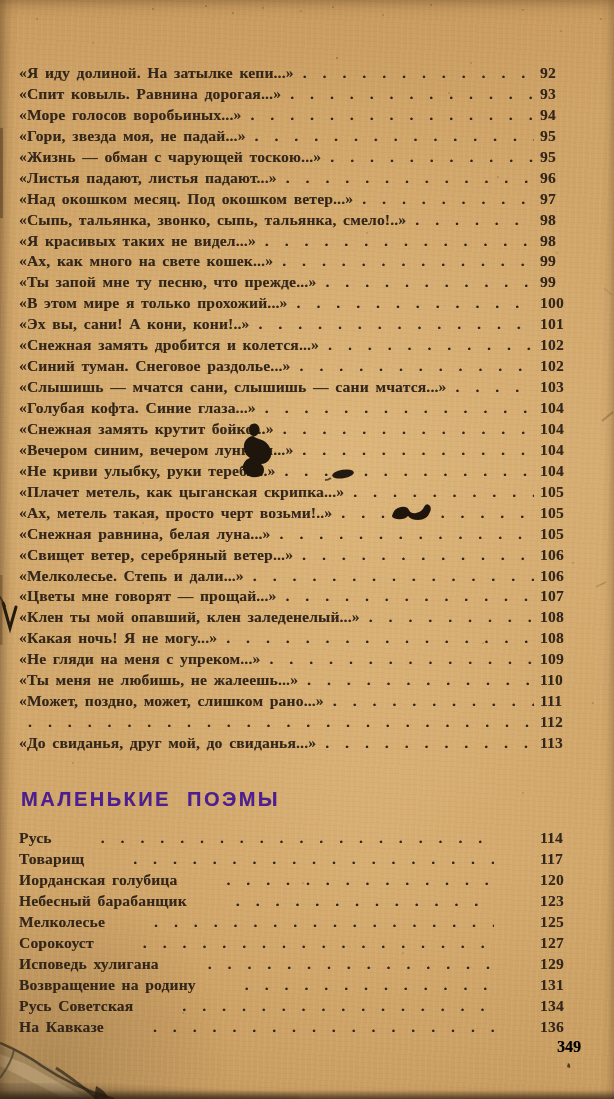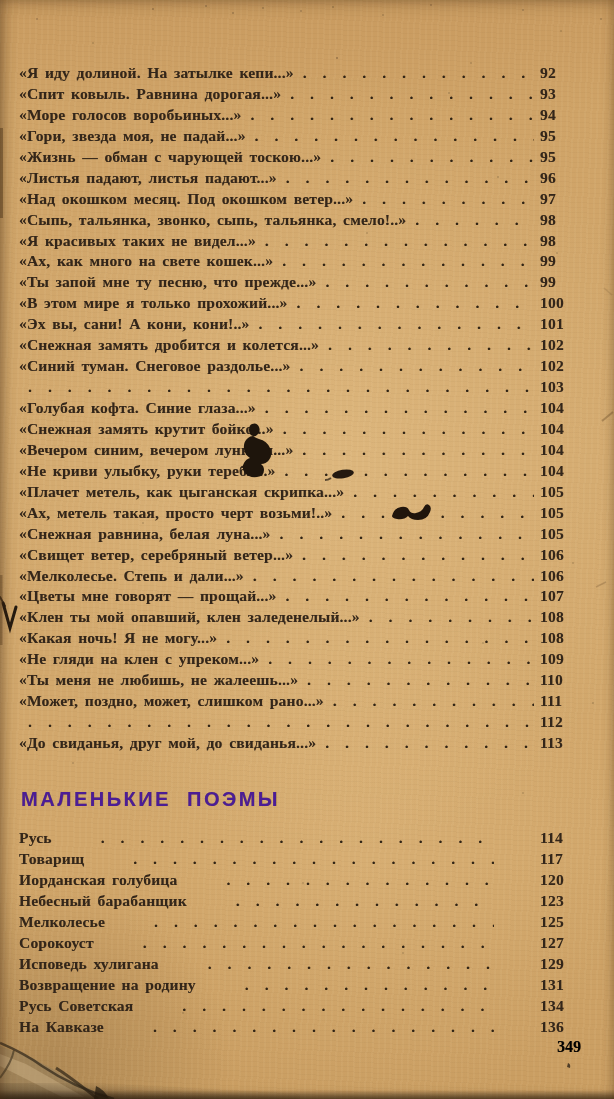--- a/index.html
+++ b/index.html
@@ -145,20 +145,21 @@
       <span class="t">«Снежная замять дробится и колется...»</span>
       <span class="leader">..............................</span>
       <span class="num">102</span>
     </div>
     <div class="row">
       <span class="t">«Синий туман. Снеговое раздолье...»</span>
       <span class="leader">..............................</span>
       <span class="num">102</span>
     </div>
     <div class="row">
+      <span class="t">«Слышишь — мчатся сани, слышишь — сани мчатся...»</span>
       <span class="leader">..............................</span>
       <span class="num">103</span>
     </div>
     <div class="row">
       <span class="t">«Голубая кофта. Синие глаза...»</span>
       <span class="leader">..............................</span>
       <span class="num">104</span>
     </div>
     <div class="row">
       <span class="t">«Снежная замять крутит бойко...»</span>
@@ -209,21 +210,21 @@
       <span class="t">«Клен ты мой опавший, клен заледенелый...»</span>
       <span class="leader">..............................</span>
       <span class="num">108</span>
     </div>
     <div class="row">
       <span class="t">«Какая ночь! Я не могу...»</span>
       <span class="leader">..............................</span>
       <span class="num">108</span>
     </div>
     <div class="row">
-      <span class="t">«Не гляди на клен с упреком...»</span>
+      <span class="t">«Не гляди на меня с упреком...»</span>
       <span class="leader">..............................</span>
       <span class="num">109</span>
     </div>
     <div class="row">
       <span class="t">«Ты меня не любишь, не жалеешь...»</span>
       <span class="leader">..............................</span>
       <span class="num">110</span>
     </div>
     <div class="row">
       <span class="t">«Может, поздно, может, слишком рано...»</span>

